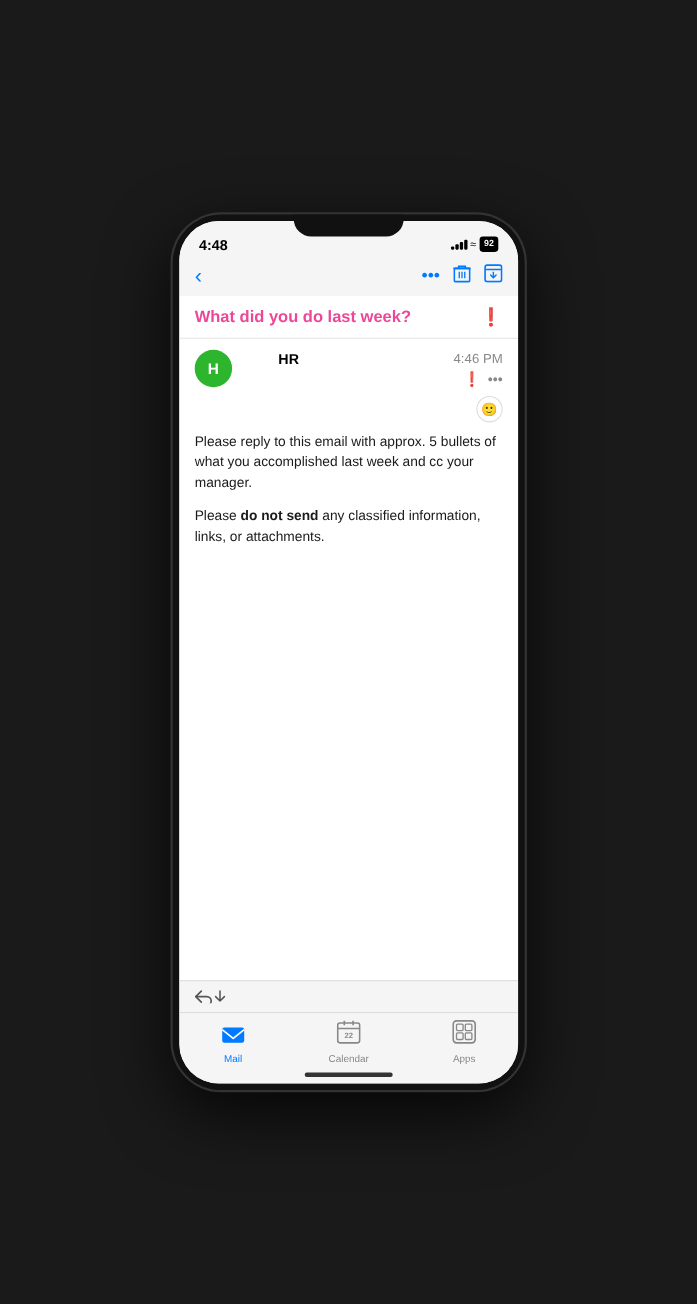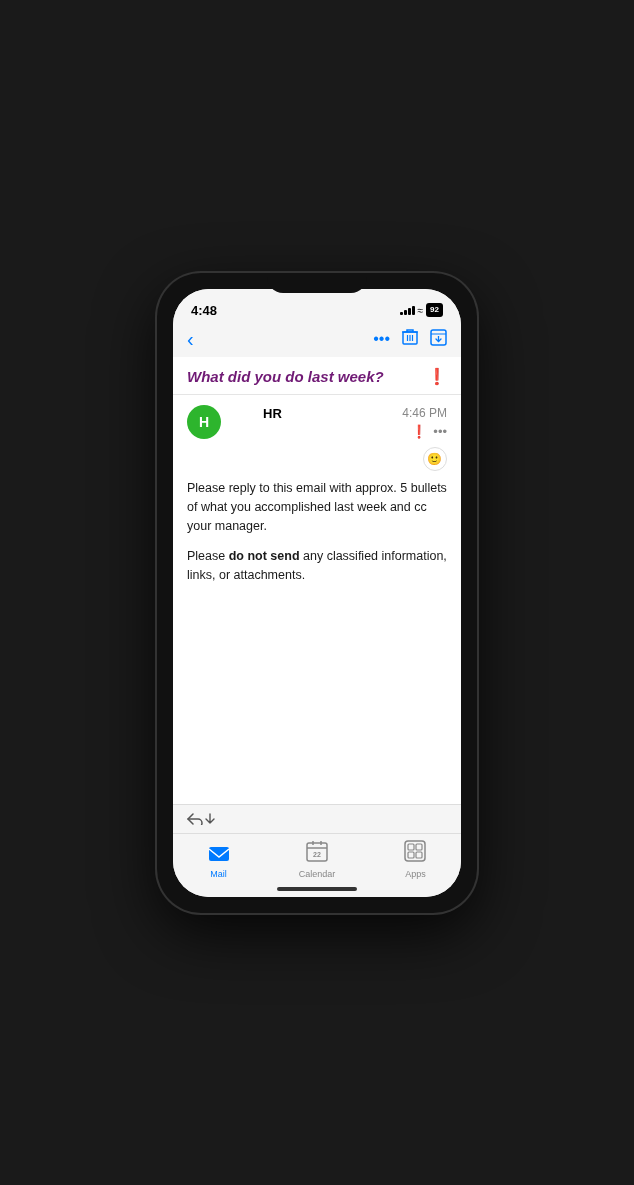--- a/index.html
+++ b/index.html
@@ -8,24 +8,24 @@
       background: #1a1a1a;
       display: flex;
       justify-content: center;
       align-items: center;
       min-height: 100vh;
       font-family: -apple-system, BlinkMacSystemFont, 'Helvetica Neue', Arial, sans-serif;
     }
 
     .phone-frame {
       width: 320px;
-      height: 640px;
+      height: 796px;
       background: #111;
       border-radius: 44px;
-      padding: 16px;
+      padding: 6px;
       position: relative;
       box-shadow: 0 0 0 2px #333, 0 20px 60px rgba(0,0,0,0.8);
     }
 
     .phone-screen {
       width: 100%;
       height: 100%;
       background: #f5f5f5;
       border-radius: 36px;
       overflow: hidden;
@@ -145,23 +145,22 @@
       padding: 10px 14px 8px;
       display: flex;
       align-items: center;
       justify-content: space-between;
       border-bottom: 1px solid #e5e5e5;
     }
 
     .email-subject {
       font-size: 15px;
       font-weight: 600;
-      color: #701a75;
+      color: #ec4899;
       flex: 1;
-      font-style: italic;
     }
 
     .flag-icon {
       color: #e00;
       font-size: 16px;
     }
 
     
     .sender-row {
       padding: 10px 14px 6px;

